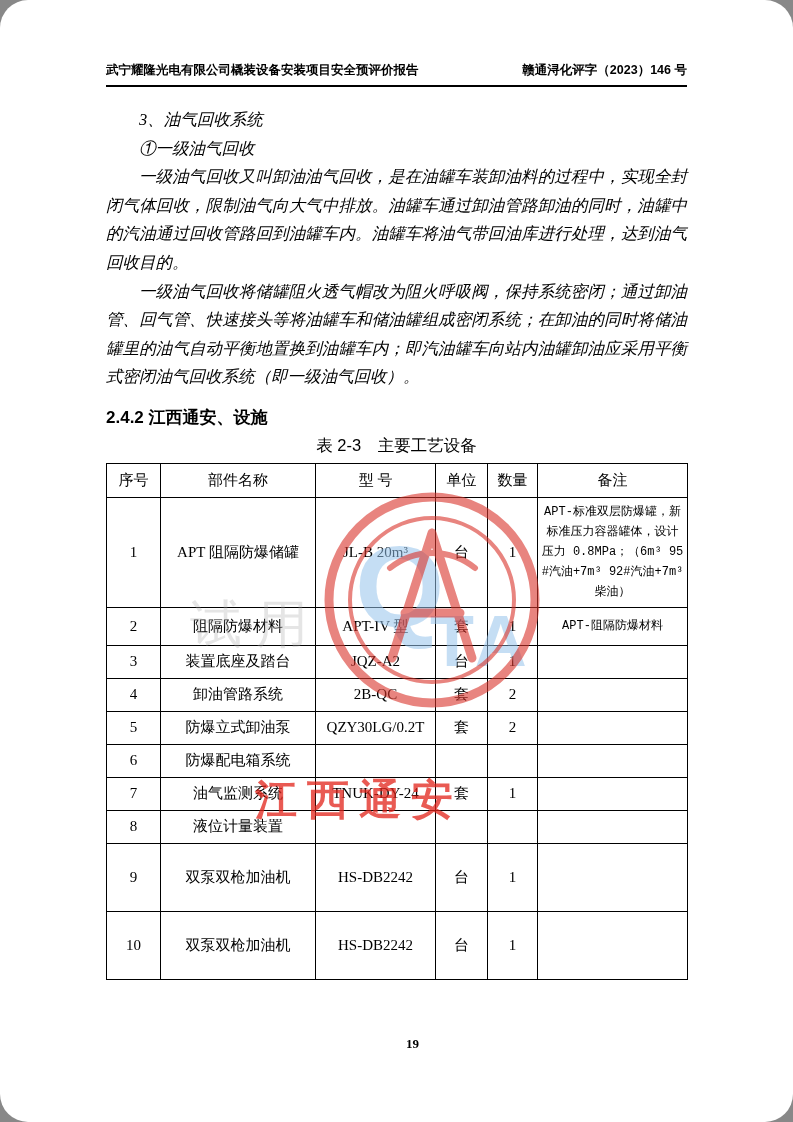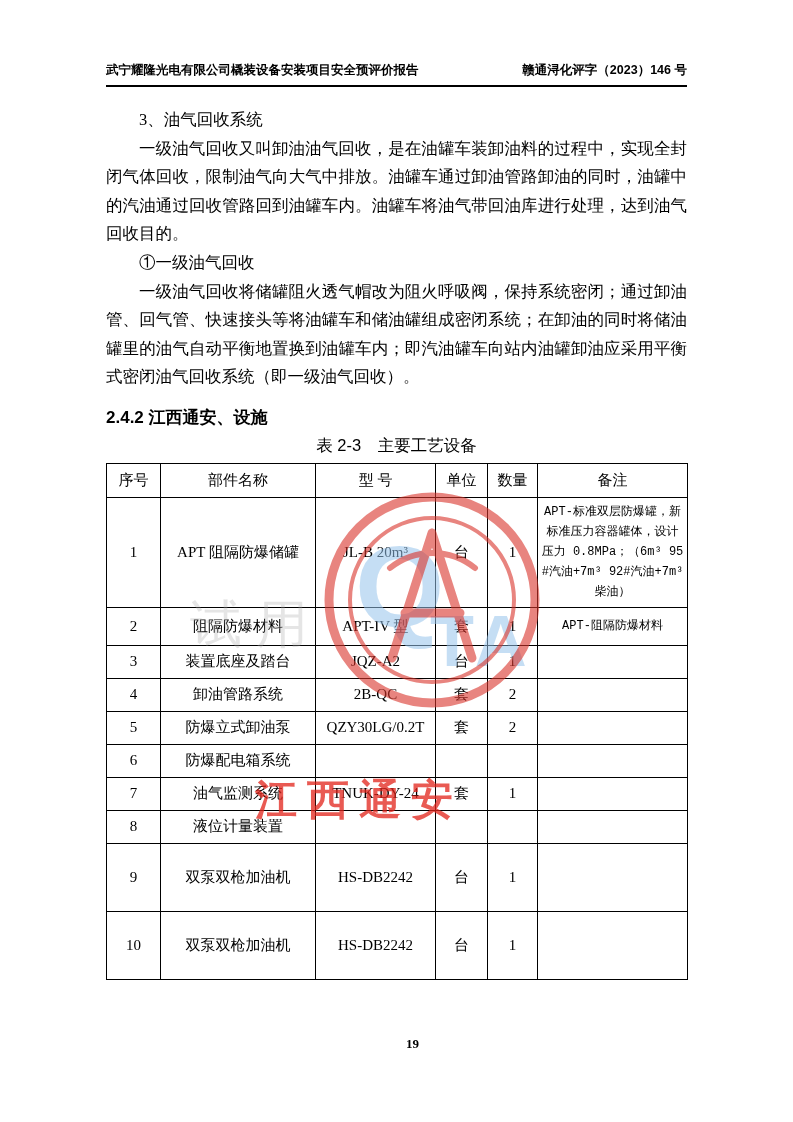--- a/index.html
+++ b/index.html
@@ -4,40 +4,42 @@
 <style>
   html,body{margin:0;padding:0;background:#888;}
   .page{
     position:relative;
     width:793px;height:1122px;
     margin:0 auto;
     background:#ffffff;
     font-family:"Liberation Serif", serif;
     color:#000;
     overflow:hidden;
+    border-radius:28px;
   }
   
   .header{
     position:absolute;
     top:62px;left:106px;right:106px;
     display:flex;justify-content:space-between;align-items:flex-end;
     font-family:"Liberation Sans", sans-serif;
     font-weight:bold;font-size:12.5px;
     padding-bottom:6px;
     border-bottom:2px solid #000;
   }
   
   .content{
     position:absolute;
     top:100px;left:106px;width:581px;
   }
   .para{
     font-size:16.5px;line-height:28.6px;
     text-align:justify;text-indent:2em;
     margin:0;
+    font-style:italic;
   }
   .h3-line{margin-top:6px;}
   .section-heading{
     font-family:"Liberation Sans", sans-serif;
     font-weight:bold;font-size:17px;
     margin:14px 0 6px 0;
   }
   .table-caption{
     font-family:"Liberation Sans", sans-serif;
     font-weight:normal;font-size:16.5px;
@@ -105,22 +107,22 @@
 
 <div class="page">
 
   <div class="header">
     <span>武宁耀隆光电有限公司橇装设备安装项目安全预评价报告</span>
     <span>赣通浔化评字（2023）146 号</span>
   </div>
 
   <div class="content">
     <p class="para h3-line">3、油气回收系统</p>
+    <p class="para">①一级油气回收</p>
     <p class="para">一级油气回收又叫卸油油气回收，是在油罐车装卸油料的过程中，实现全封闭气体回收，限制油气向大气中排放。油罐车通过卸油管路卸油的同时，油罐中的汽油通过回收管路回到油罐车内。油罐车将油气带回油库进行处理，达到油气回收目的。</p>
-    <p class="para">①一级油气回收</p>
     <p class="para">一级油气回收将储罐阻火透气帽改为阻火呼吸阀，保持系统密闭；通过卸油管、回气管、快速接头等将油罐车和储油罐组成密闭系统；在卸油的同时将储油罐里的油气自动平衡地置换到油罐车内；即汽油罐车向站内油罐卸油应采用平衡式密闭油气回收系统（即一级油气回收）。</p>
 
     <div class="section-heading">2.4.2 江西通安、设施</div>
     <div class="table-caption">表 2-3　主要工艺设备</div>
 
     <table class="main">
       <colgroup>
         <col class="c0">
           <col class="c1">
           <col class="c2">

